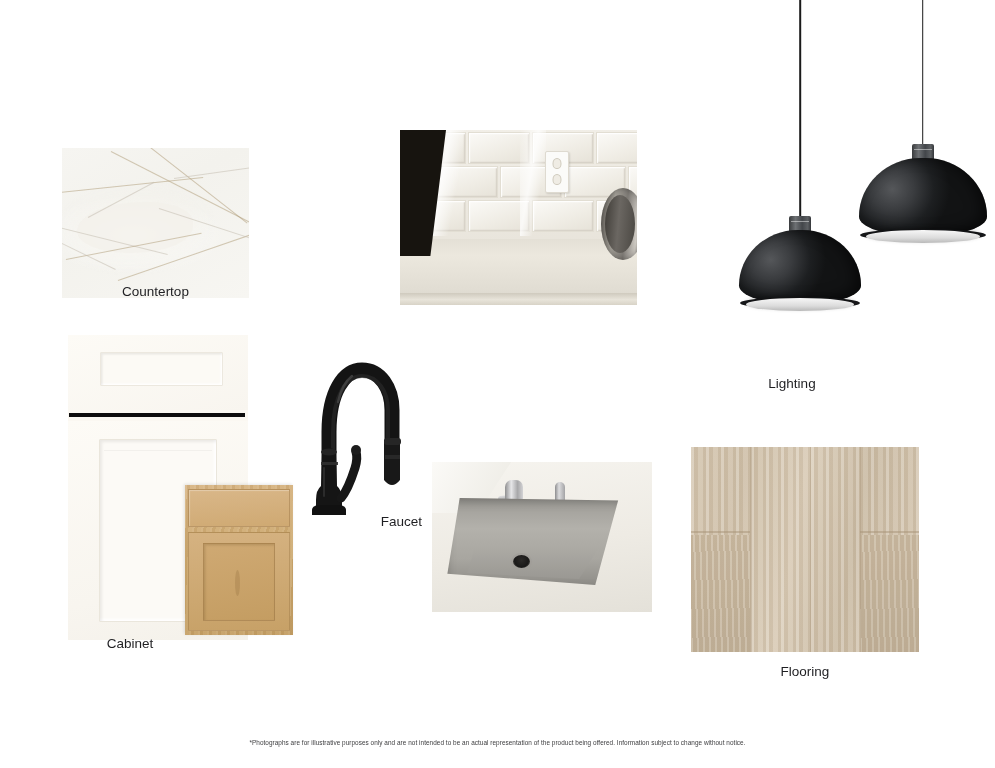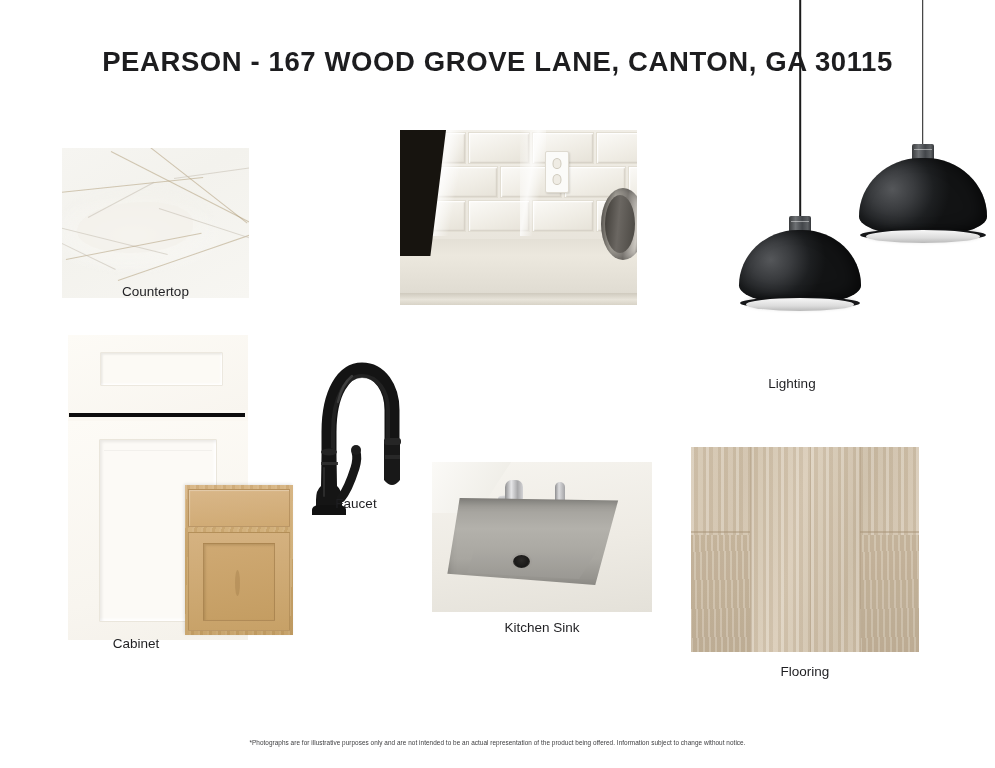--- a/index.html
+++ b/index.html
@@ -444,21 +444,20 @@
     font-size: 6.4px;
     color: #3d3d3f;
     letter-spacing: 0.05px;
   }
 </style>
 </head>
 <body>
 
 <div id="board">
 
-  <div class="title">PEARSON - 167 WOOD GROVE LANE, CANTON, GA 30115</div>
 
   <div id="countertop-swatch">
     <div class="blotch"></div>
     <div class="vein v1"></div>
     <div class="vein v2"></div>
     <div class="vein v3"></div>
     <div class="vein soft v4"></div>
     <div class="vein v5"></div>
     <div class="vein v6"></div>
     <div class="vein soft v7"></div>
@@ -534,21 +533,21 @@
 
   <div id="cabinet-wood">
     <div class="wgrain"></div>
     <div class="wdrawer"></div>
     <div class="wdoor">
       <div class="wdoor-inset">
         <div class="knot"></div>
       </div>
     </div>
   </div>
-  <div class="caption" style="left:66px; top:636px; width:140px;">Cabinet</div>
+  <div class="caption" style="left:60px; top:636px; width:140px;">Cabinet</div>
 
   <div id="faucet-group">
     <svg width="110" height="175" viewBox="0 0 110 175">
 
       <path d="M29 175 L29 92
                C29 52 44 30 62 30
                C80 30 92 48 92 70
                L92 112" fill="none" stroke="#141414" stroke-width="15" stroke-linecap="round"></path>
 
       <path d="M33 120 L33 92
@@ -568,34 +567,33 @@
 
       <path d="M41 158 Q48 150 55 128 Q58 118 56 112" fill="none" stroke="#171717" stroke-width="9" stroke-linecap="round"></path>
       <circle cx="56" cy="110" r="5" fill="#1d1d1d"></circle>
 
       <path d="M12 175 L12 170 Q12 166 18 165 L40 165 Q46 166 46 170 L46 175 Z" fill="#111"></path>
 
       <path d="M52 36 Q42 44 38 62" fill="none" stroke="#4a4a4a" stroke-width="2.5" opacity="0.7" stroke-linecap="round"></path>
       <path d="M24 128 L24 156" fill="none" stroke="#3b3b3b" stroke-width="2" opacity="0.6" stroke-linecap="round"></path>
     </svg>
   </div>
-  <div class="caption" style="left:290px; top:496px; width:132px;">Faucet</div>
+  <div class="caption" style="left:290px; top:514px; width:132px;text-align:right;">Faucet</div>
 
   <div id="sink-photo">
     <div class="counter-top"></div>
     <div class="wall"></div>
     <div class="spout-arm"></div>
     <div class="chrome-faucet"></div>
     <div class="chrome-spray"></div>
     <div class="chrome-plate"></div>
     <div class="bowl"></div>
     <div class="bowl-base"></div>
     <div class="drain"></div>
   </div>
-  <div class="caption" style="left:432px; top:620px; width:220px;">Kitchen Sink</div>
 
   <div id="flooring-swatch">
     <div class="plank-bg"></div>
     <div class="knotband"></div>
     <div class="knotband2"></div>
     <div class="vseam a"></div>
     <div class="vseam b"></div>
     <div class="vseam c"></div>
     <div class="seam s1"></div>
     <div class="seam s2"></div>

